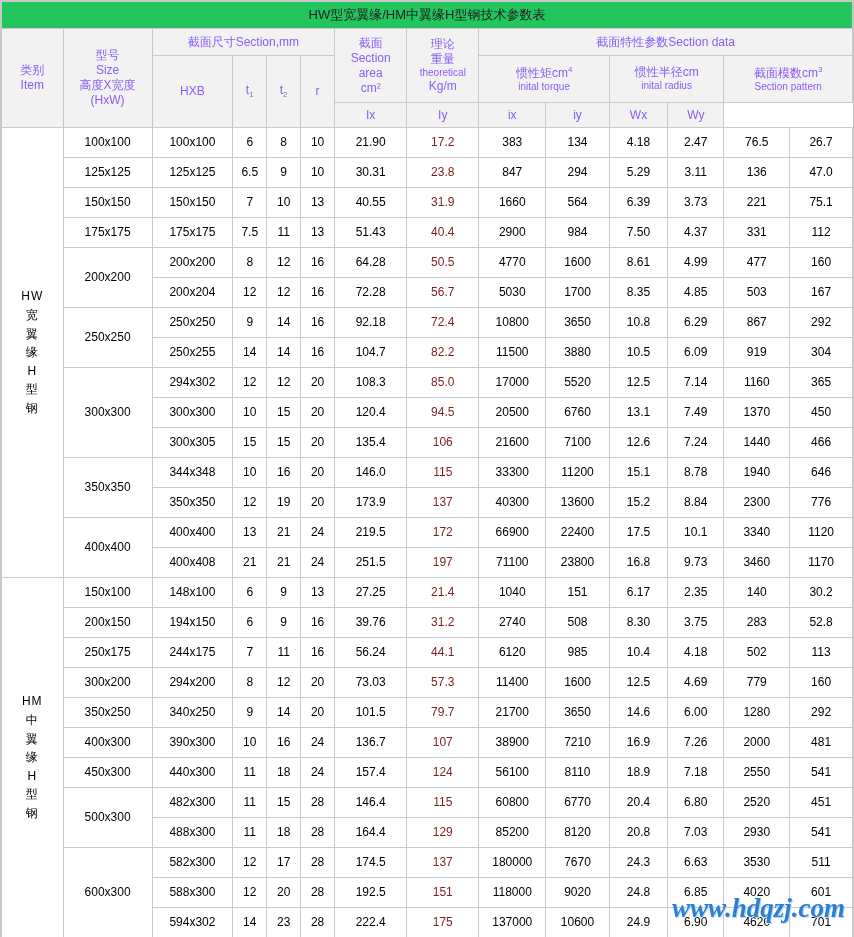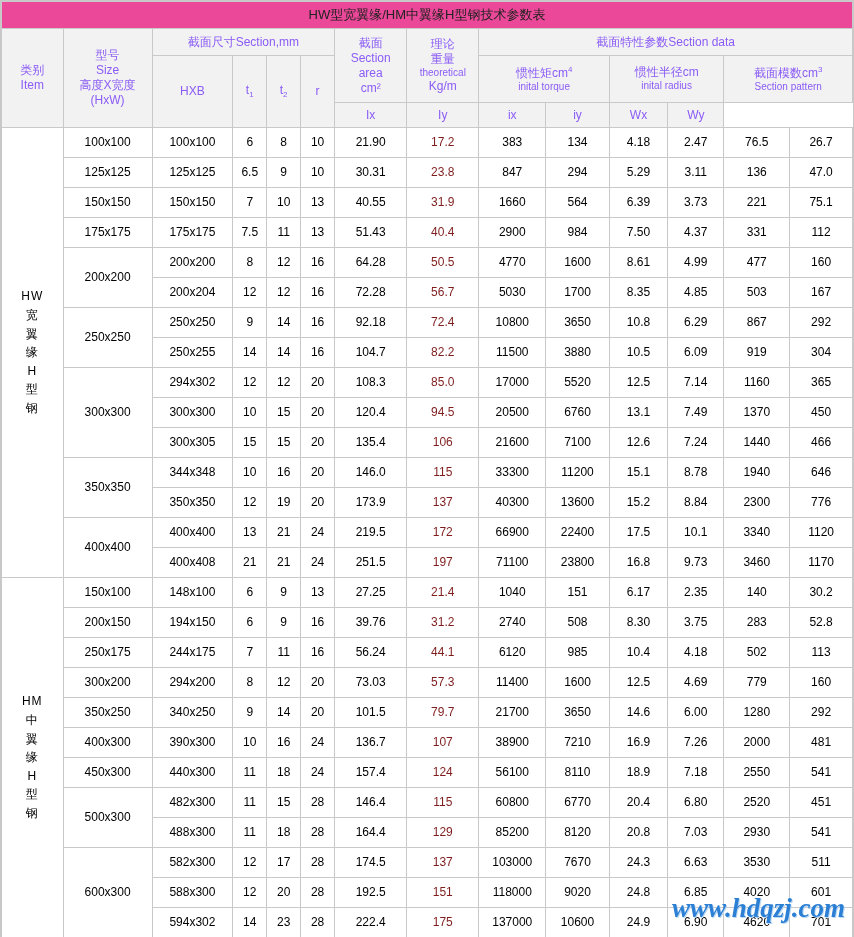--- a/index.html
+++ b/index.html
@@ -26,21 +26,21 @@
   td,th{
     border:1px solid #c9c9c9;
     text-align:center;
     vertical-align:middle;
     font-weight:normal;
     padding:0;
     font-size:12px;
     line-height:1.25;
   }
   .title-row td{
-    background:#ec4899;
+    background:#22c55e;
     height:26px;
     font-size:13px;
     color:#222;
   }
   .hdr td{
     background:#f2f2f2;
     color:#8b5cf6;
   }
   .red{color:#7f1d1d;}
   .cat{
@@ -526,21 +526,21 @@
           <td>541</td>
         </tr>
         <tr class="datarow">
           <td class="sizecell" rowspan="3">600x300</td>
           <td>582x300</td>
           <td>12</td>
           <td>17</td>
           <td>28</td>
           <td>174.5</td>
           <td class="red">137</td>
-          <td>103000</td>
+          <td>180000</td>
           <td>7670</td>
           <td>24.3</td>
           <td>6.63</td>
           <td>3530</td>
           <td>511</td>
         </tr>
         <tr class="datarow">
           <td>588x300</td>
           <td>12</td>
           <td>20</td>

